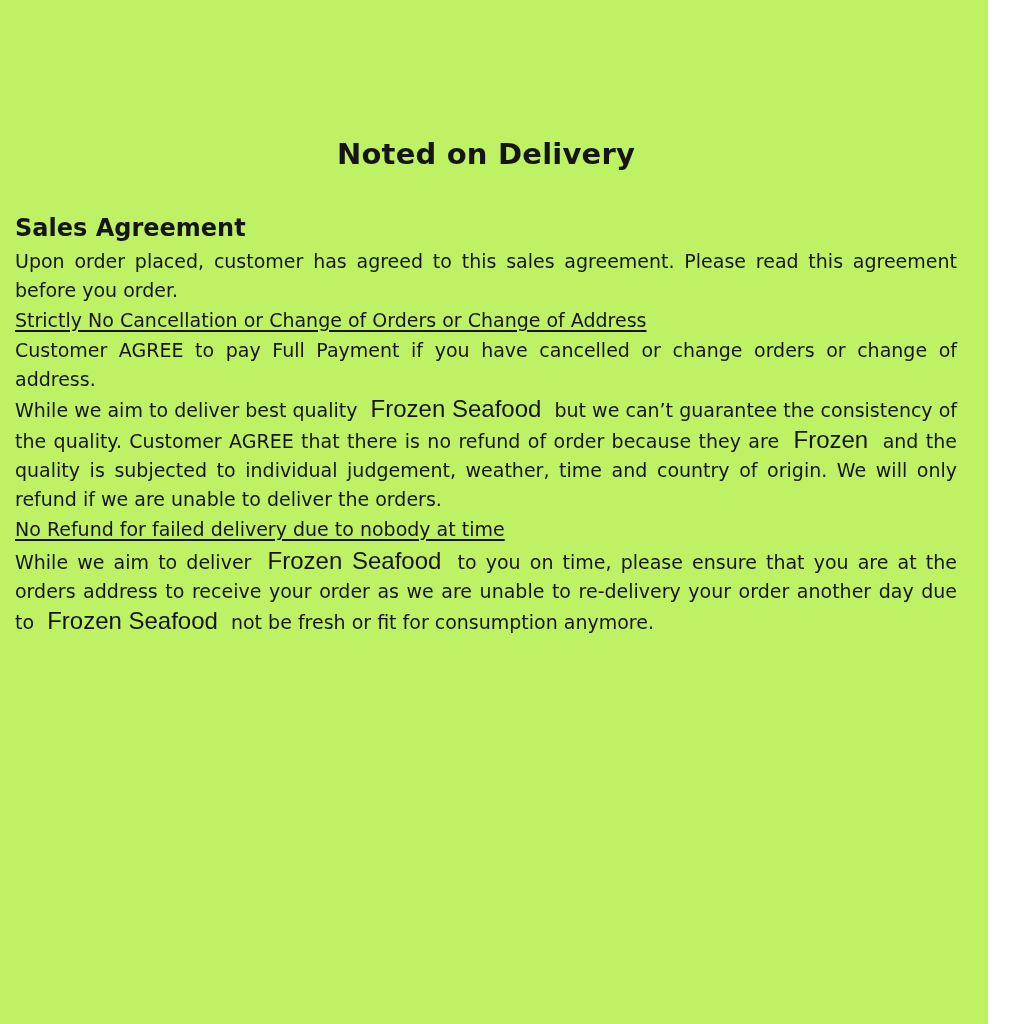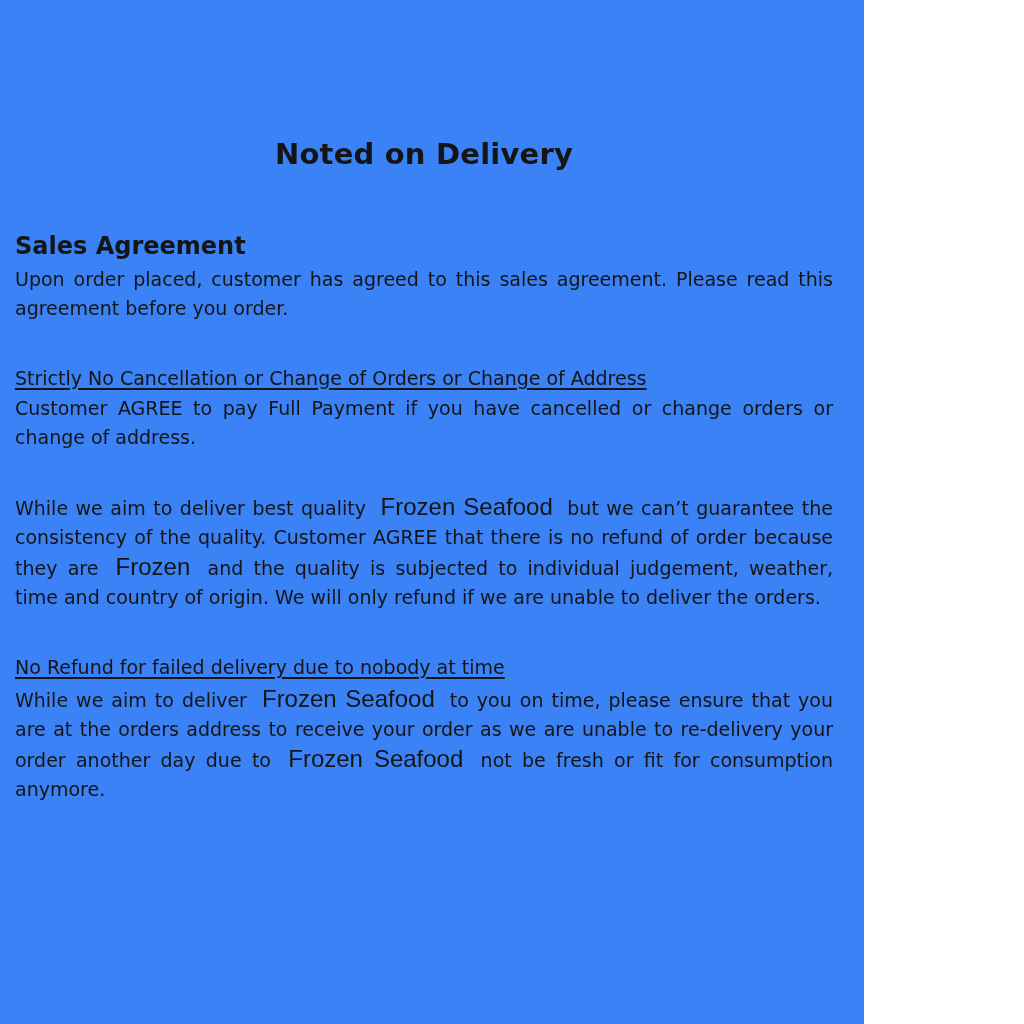--- a/index.html
+++ b/index.html
@@ -2,42 +2,41 @@
 <html><head>
 <meta charset="utf-8">
 <style>
   html, body {
     margin: 0;
     padding: 0;
     background: #ffffff;
   }
   .page {
     position: relative;
-    width: 864px;
+    width: 988px;
     height: 1024px;
     box-sizing: border-box;
-    background: #3b82f6;
+    background: #bef264;
     padding: 137px 31px 0 15px;
     font-family: "DejaVu Sans", sans-serif;
     color: #151515;
     overflow: hidden;
   }
   .doc-title {
     margin: 0;
     text-align: center;
     font-size: 29px;
     font-weight: bold;
     line-height: 1.2;
     letter-spacing: 0.2px;
   }
   .section {
-    margin-top: 40px;
   }
   .section.first {
-    margin-top: 60px;
+    margin-top: 42px;
   }
   .heading-bold {
     margin: 0 0 4px 0;
     font-size: 24px;
     font-weight: bold;
     line-height: 1.2;
   }
   .heading-underline {
     margin: 0;
     font-size: 19px;

